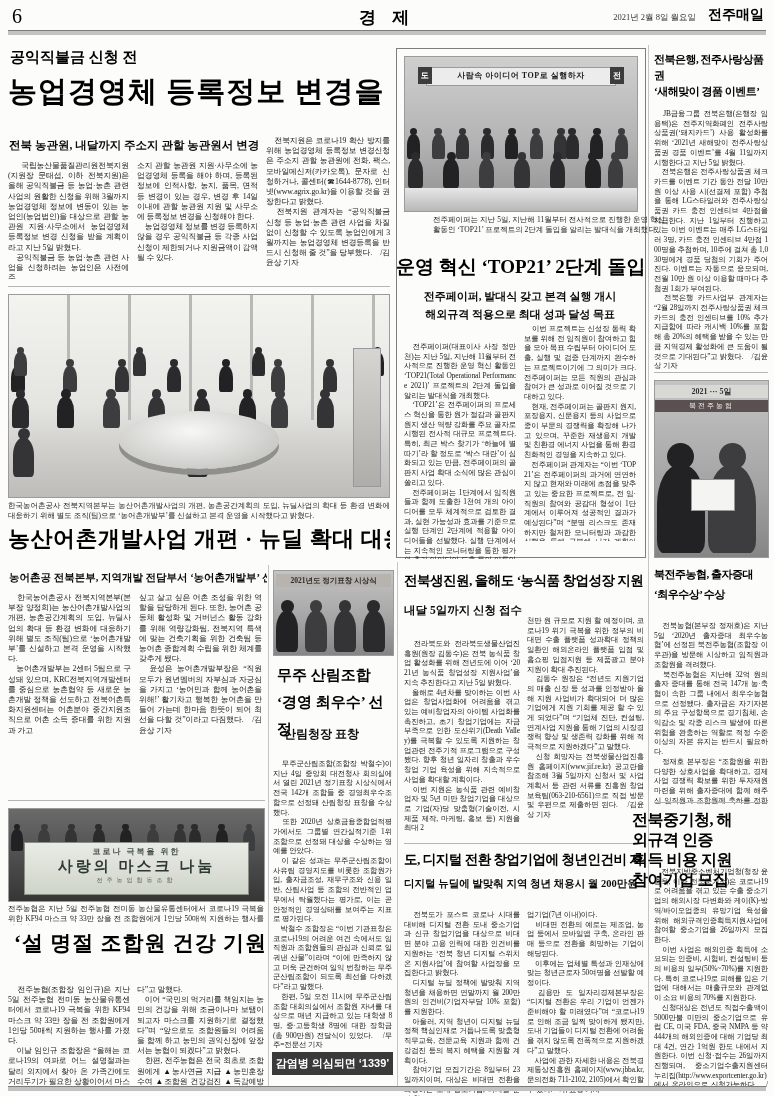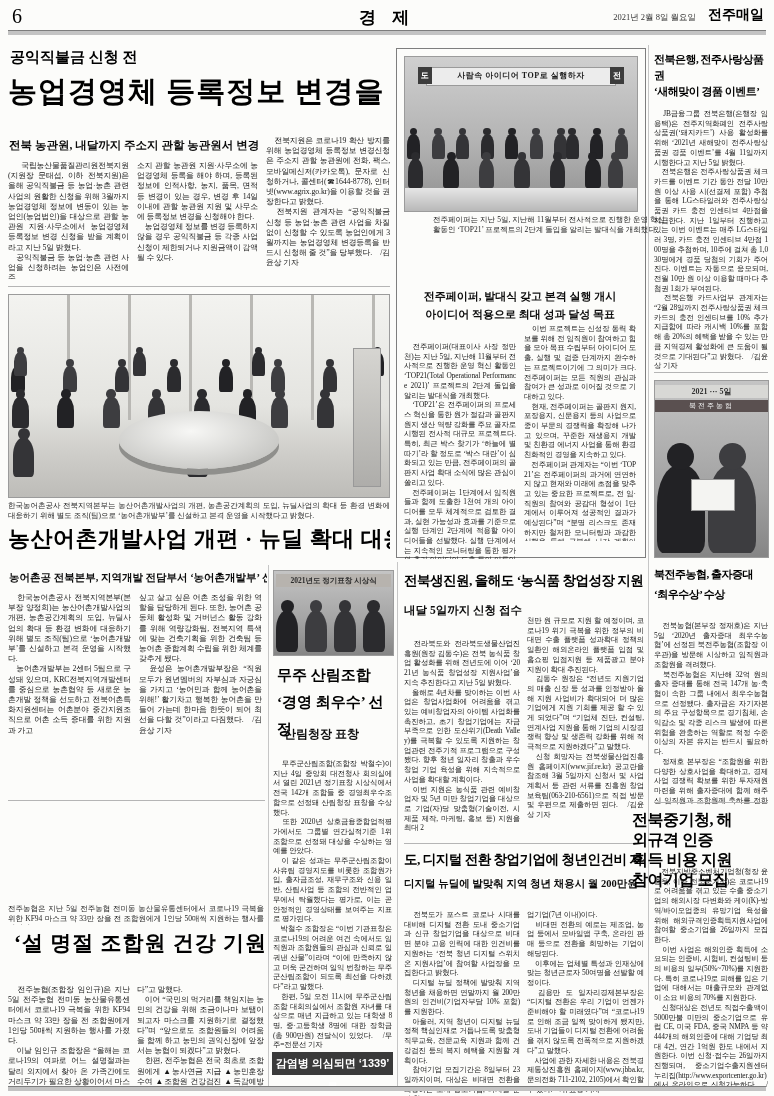--- a/index.html
+++ b/index.html
@@ -86,20 +86,37 @@
     </div>
   <div class="cap" style="left:8px;top:501px;width:382px;height:21px;">한국농어촌공사 전북지역본부는 농산어촌개발사업의 개편, 농촌공간계획의 도입, 뉴딜사업의 확대 등 환경 변화에 대응하기 위해 별도 조직(팀)으로 ‘농어촌개발부’를 신설하고 본격 운영을 시작했다고 밝혔다.</div>
   <div class="hl" style="left:8px;top:524px;width:382px;font-size:22px;letter-spacing:0.5px;">농산어촌개발사업 개편 · 뉴딜 확대 대응</div>
   <div class="sub" style="left:9px;top:571px;width:258px;font-size:10.5px;">농어촌공 전북본부, 지역개발 전담부서 ‘농어촌개발부’ 신설</div>
   <div class="bt" style="left:8px;top:593px;width:123px;height:200px;">　한국농어촌공사 전북지역본부(본부장 양정희)는 농산어촌개발사업의 개편, 농촌공간계획의 도입, 뉴딜사업의 확대 등 환경 변화에 대응하기 위해 별도 조직(팀)으로 ‘농어촌개발부’를 신설하고 본격 운영을 시작했다.
 　농어촌개발부는 2센터 5팀으로 구성돼 있으며, KRC전북지역개발센터를 중심으로 농촌협약 등 새로운 농촌개발 정책을 선도하고 전북어촌특화지원센터는 어촌분야 중간지원조직으로 어촌 소득 증대를 위한 지원과 가고</div>
   <div class="bt" style="left:139px;top:593px;width:123px;height:200px;">싶고 살고 싶은 어촌 조성을 위한 역할을 담당하게 된다. 또한, 농어촌 공동체 활성화 및 거버넌스 활동 강화를 위해 역량강화팀, 전북지역 특색에 맞는 건축기획을 위한 건축팀 등 농어촌 종합계획 수립을 위한 체계를 갖추게 됐다.
 　윤성은 농어촌개발부장은 “직원 모두가 원년멤버의 자부심과 자긍심을 가지고 ‘농어민과 함께 농어촌을 위해!’ 활기차고 행복한 농어촌을 만들어 가는데 한마음 한뜻이 되어 최선을 다할 것”이라고 다짐했다.　/김윤상 기자</div>
   <div class="hrule" style="left:8px;top:800px;width:257px;"></div>
 
+  <div class="photo ph-dark" style="left:8px;top:808px;width:255px;height:92px;">
+    <div class="banner" style="left:6%;right:6%;top:36%;bottom:6%;background:linear-gradient(180deg,#e9ece6,#cfd4ca);border:1px solid #8a8f85;">
+      <div style="margin-top:3px;font-size:8px;font-weight:700;color:#44504a;letter-spacing:2px;">코로나 극복을 위한</div>
+      <div style="font-size:15px;font-weight:800;color:#2c3a33;letter-spacing:3px;">사랑의 마스크 나눔</div>
+      <div style="font-size:6px;color:#5a635c;letter-spacing:4px;">전주농업협동조합</div>
+    </div>
+  <div class="person" style="left: 2px; bottom: 54%; width: 11.9px; height: 22.1px; --hs: 6.8px; background: rgb(34, 34, 37);"></div>
+      <div class="person" style="left: 29.2333px; bottom: 54%; width: 11.9px; height: 22.1px; --hs: 6.8px; background: rgb(61, 61, 64);"></div>
+      <div class="person" style="left: 56.4667px; bottom: 54%; width: 11.9px; height: 22.1px; --hs: 6.8px; background: rgb(52, 52, 55);"></div>
+      <div class="person" style="left: 83.7px; bottom: 54%; width: 11.9px; height: 22.1px; --hs: 6.8px; background: rgb(43, 43, 46);"></div>
+      <div class="person" style="left: 110.933px; bottom: 54%; width: 11.9px; height: 22.1px; --hs: 6.8px; background: rgb(34, 34, 37);"></div>
+      <div class="person" style="left: 138.167px; bottom: 54%; width: 11.9px; height: 22.1px; --hs: 6.8px; background: rgb(61, 61, 64);"></div>
+      <div class="person" style="left: 165.4px; bottom: 54%; width: 11.9px; height: 22.1px; --hs: 6.8px; background: rgb(52, 52, 55);"></div>
+      <div class="person" style="left: 179.633px; bottom: 54%; width: 11.9px; height: 22.1px; --hs: 6.8px; background: rgb(43, 43, 46);"></div>
+      <div class="person" style="left: 206.867px; bottom: 54%; width: 11.9px; height: 22.1px; --hs: 6.8px; background: rgb(34, 34, 37);"></div>
+      <div class="person" style="left: 234.1px; bottom: 54%; width: 11.9px; height: 22.1px; --hs: 6.8px; background: rgb(61, 61, 64);"></div>
+    </div>
   <div class="cap" style="left:8px;top:904px;width:256px;height:21px;">전주농협은 지난 5일 전주농협 전미동 농산물유통센터에서 코로나19 극복을 위한 KF94 마스크 약 33만 장을 전 조합원에게 1인당 50매씩 지원하는 행사를 가졌다.</div>
   <div class="hl" style="left:14px;top:929px;width:250px;font-size:21px;letter-spacing:1px;">‘설 명절 조합원 건강 기원’</div>
   <div class="bt" style="left:8px;top:985px;width:122px;height:101px;">　전주농협(조합장 임인규)은 지난 5일 전주농협 전미동 농산물유통센터에서 코로나19 극복을 위한 KF94 마스크 약 33만 장을 전 조합원에게 1인당 50매씩 지원하는 행사를 가졌다.
 　이날 임인규 조합장은 “올해는 코로나19의 여파로 어느 설명절과는 달리 외지에서 찾아 온 가족간에도 거리두기가 필요한 상황이어서 마스크 제공은 상징하는 의미가 특별하다”며 “조합원 중 고령자가 원체 많은데 시골에 거주하거나 연로하신 분들은 마스크 한 장 구입하러 나오기도 쉽지 않</div>
   <div class="bt" style="left:137px;top:985px;width:127px;height:101px;font-family:Liberation Serif, serif;">다”고 말했다.
 　이어 “국민의 먹거리를 책임지는 농민의 건강을 위해 조금이나마 보탬이 되고자 마스크를 지원하기로 결정했다”며 “앞으로도 조합원들의 어려움을 함께 하고 농민의 권익신장에 앞장서는 농협이 되겠다”고 밝혔다.
 　한편, 전주농협은 전국 최초로 조합원에게 ▲농사연금 지급 ▲농민훈장 수여 ▲조합원 건강검진 ▲독감예방접종 ▲장학금 지급 ▲소외계층 김장김치 나눔 등 농민의 권익신장과 지역사회 발전에 지속적으로 기여하고 있다.　/김윤상 기자</div>
 
   <div class="vrule" style="left:268px;top:565px;height:521px;"></div>
   <div class="photo ph-cert" style="left:273px;top:570px;width:119px;height:84px;">
@@ -140,22 +157,23 @@
       <div class="person" style="left: 209.7px; bottom: 34%; width: 13.3px; height: 24.7px; --hs: 7.6px; background: rgb(61, 61, 64);"></div>
       <div class="person" style="left: 3px; bottom: 15%; width: 15.4px; height: 28.6px; --hs: 8.8px; background: rgb(43, 43, 46);"></div>
       <div class="person" style="left: 38.4333px; bottom: 15%; width: 15.4px; height: 28.6px; --hs: 8.8px; background: rgb(34, 34, 37);"></div>
       <div class="person" style="left: 73.8667px; bottom: 15%; width: 15.4px; height: 28.6px; --hs: 8.8px; background: rgb(61, 61, 64);"></div>
       <div class="person" style="left: 109.3px; bottom: 15%; width: 15.4px; height: 28.6px; --hs: 8.8px; background: rgb(52, 52, 55);"></div>
       <div class="person" style="left: 144.733px; bottom: 15%; width: 15.4px; height: 28.6px; --hs: 8.8px; background: rgb(43, 43, 46);"></div>
       <div class="person" style="left: 180.167px; bottom: 15%; width: 15.4px; height: 28.6px; --hs: 8.8px; background: rgb(34, 34, 37);"></div>
       <div class="person" style="left: 202.6px; bottom: 15%; width: 15.4px; height: 28.6px; --hs: 8.8px; background: rgb(61, 61, 64);"></div>
     </div>
   <div class="cap" style="left:404px;top:215px;width:232px;height:31px;margin-left:29px;">전주페이퍼는 지난 5일, 지난해 11월부터 전사적으로 진행한 운영 혁신 활동인 ‘TOP21’ 프로젝트의 2단계 돌입을 알리는 발대식을 개최했다.</div>
+  <div class="hl" style="left:396px;top:254px;width:248px;font-size:19px;text-align:center;">운영 혁신 ‘TOP21’ 2단계 돌입</div>
   <div class="sub" style="left:396px;top:289px;width:248px;font-size:11px;text-align:center;">전주페이퍼, 발대식 갖고 본격 실행 개시</div>
-  <div class="sub" style="left:396px;top:307px;width:248px;font-size:11px;text-align:center;">아이디어 적용으로 최대 성과 달성 목표</div>
+  <div class="sub" style="left:396px;top:307px;width:248px;font-size:11px;text-align:center;">해외규격 적용으로 최대 성과 달성 목표</div>
   <div class="bt sm" style="left:404px;top:331px;width:112px;height:217px;">　전주페이퍼(대표이사 사장 정만천)는 지난 5일, 지난해 11월부터 전사적으로 진행한 운영 혁신 활동인 ‘TOP21(Total Operational Performance 2021)’ 프로젝트의 2단계 돌입을 알리는 발대식을 개최했다.
 　‘TOP21’은 전주페이퍼의 프로세스 혁신을 통한 원가 절감과 골판지 원지 생산 역량 강화를 주요 골자로 시행된 전사적 대규모 프로젝트다. 특히, 최근 박스 찾기가 ‘하늘에 별 따기’라 할 정도로 ‘박스 대란’이 심화되고 있는 만큼, 전주페이퍼의 골판지 사업 확대 소식에 많은 관심이 쏠리고 있다.
 　전주페이퍼는 1단계에서 임직원들과 함께 도출한 1천여 개의 아이디어를 모두 체계적으로 검토한 결과, 실현 가능성과 효과를 기준으로 실행 단계인 2단계에 적용할 아이디어들을 선발했다. 실행 단계에서는 지속적인 모니터링을 통한 평가와 추가 아이디어 도출 등이 이루어질 예정이다.</div>
   <div class="bt sm" style="left:524px;top:313px;width:112px;height:217px;font-family:Liberation Serif, serif;">　이번 프로젝트는 신성장 동력 확보를 위해 전 임직원이 참여하고 힘을 모아 목표 수립부터 아이디어 도출, 실행 및 검증 단계까지 완수하는 프로젝트이기에 그 의미가 크다. 전주페이퍼는 모든 직원의 관심과 참여가 큰 성과로 이어질 것으로 기대하고 있다.
 　현재, 전주페이퍼는 골판지 원지, 포장용지, 신문용지 등의 사업으로 종이 부문의 경쟁력을 확장해 나가고 있으며, 꾸준한 재생용지 개발 및 친환경 에너지 사업을 통해 환경 친화적인 경영을 지속하고 있다.
 　전주페이퍼 관계자는 “이번 ‘TOP21’은 전주페이퍼의 과거에 연연하지 않고 현재와 미래에 초점을 맞추고 있는 중요한 프로젝트로, 전 임·직원의 참여와 공감대 형성이 1단계에서 이루어져 성공적인 결과가 예상된다”며 “분명 리스크도 존재하지만 철저한 모니터링과 과감한 실행을 통해 극복해 나갈 계획이다”라고 덧붙였다.　/김윤상 기자</div>
 
   <div class="vrule" style="left:397px;top:562px;height:524px;"></div>
   <div class="hl" style="left:404px;top:572px;width:240px;font-size:13.5px;letter-spacing:-0.5px;">전북생진원, 올해도 ‘농식품 창업성장 지원’ 추진</div>
   <div class="sub" style="left:404px;top:603px;font-size:11.5px;">내달 5일까지 신청 접수</div>

